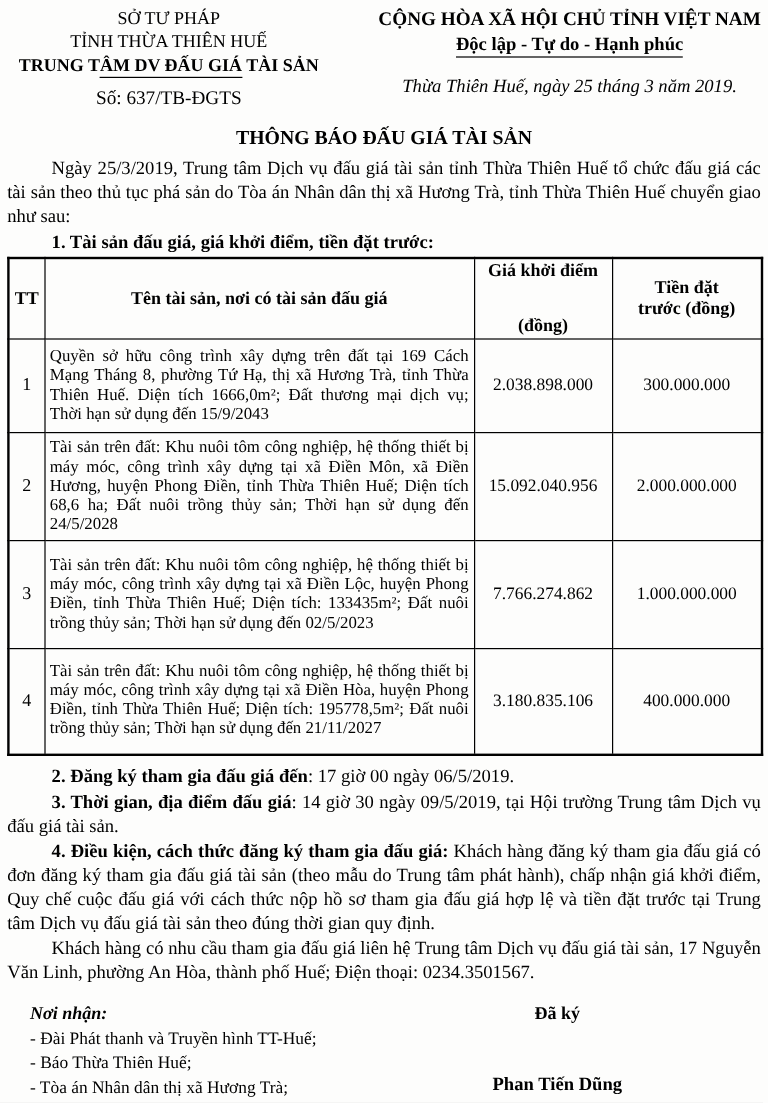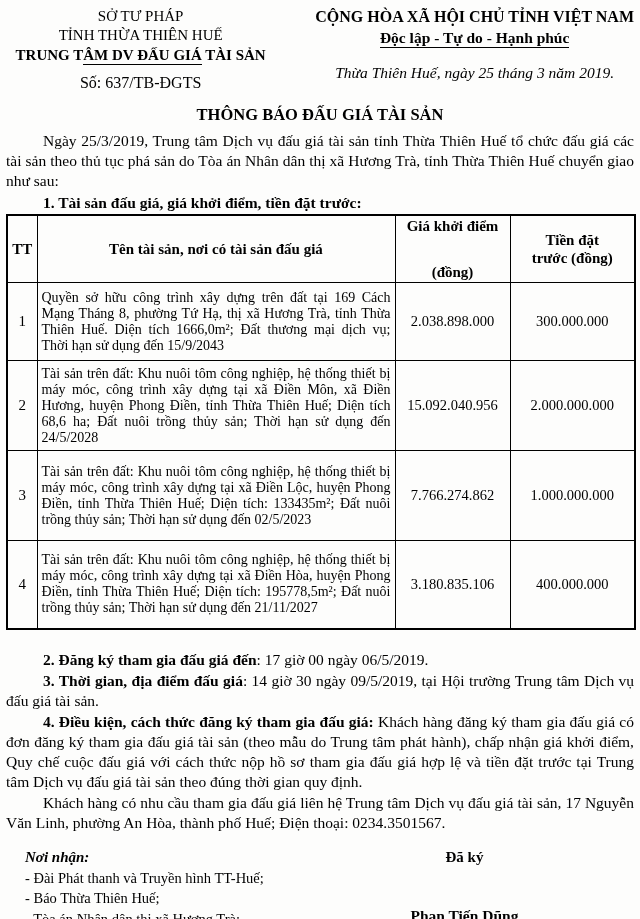--- a/index.html
+++ b/index.html
@@ -143,21 +143,21 @@
     </tr>
     <tr class="r4">
       <td class="tt">4</td>
       <td class="name">Tài sản trên đất: Khu nuôi tôm công nghiệp, hệ thống thiết bị máy móc, công trình xây dựng tại xã Điền Hòa, huyện Phong Điền, tỉnh Thừa Thiên Huế; Diện tích: 195778,5m²; Đất nuôi trồng thủy sản; Thời hạn sử dụng đến 21/11/2027</td>
       <td class="num">3.180.835.106</td>
       <td class="num">400.000.000</td>
     </tr>
   </tbody>
     </table>
 
-  <p class="para" style="margin-top:20px"><span class="lbl">2. Đăng ký tham gia đấu giá đến</span><span>: 17 giờ 00 ngày 06/5/2019.</span></p>
+  <p class="para" style="margin-top:8px"><span class="lbl">2. Đăng ký tham gia đấu giá đến</span><span>: 17 giờ 00 ngày 06/5/2019.</span></p>
 
   <p class="para"><span class="lbl">3. Thời gian, địa điểm đấu giá</span><span>: 14 giờ 30 ngày 09/5/2019, tại Hội trường Trung tâm Dịch vụ đấu giá tài sản.</span></p>
 
   <p class="para"><span class="lbl">4. Điều kiện, cách thức đăng ký tham gia đấu giá:</span><span> Khách hàng đăng ký tham gia đấu giá có đơn đăng ký tham gia đấu giá tài sản (theo mẫu do Trung tâm phát hành), chấp nhận giá khởi điểm, Quy chế cuộc đấu giá với cách thức nộp hồ sơ tham gia đấu giá hợp lệ và tiền đặt trước tại Trung tâm Dịch vụ đấu giá tài sản theo đúng thời gian quy định.</span></p>
 
   <p class="para">Khách hàng có nhu cầu tham gia đấu giá liên hệ Trung tâm Dịch vụ đấu giá tài sản, 17 Nguyễn Văn Linh, phường An Hòa, thành phố Huế; Điện thoại: 0234.3501567.</p>
 
   <div class="footer">
     <div class="f-left">
       <div class="recip-label">Nơi nhận:</div>

